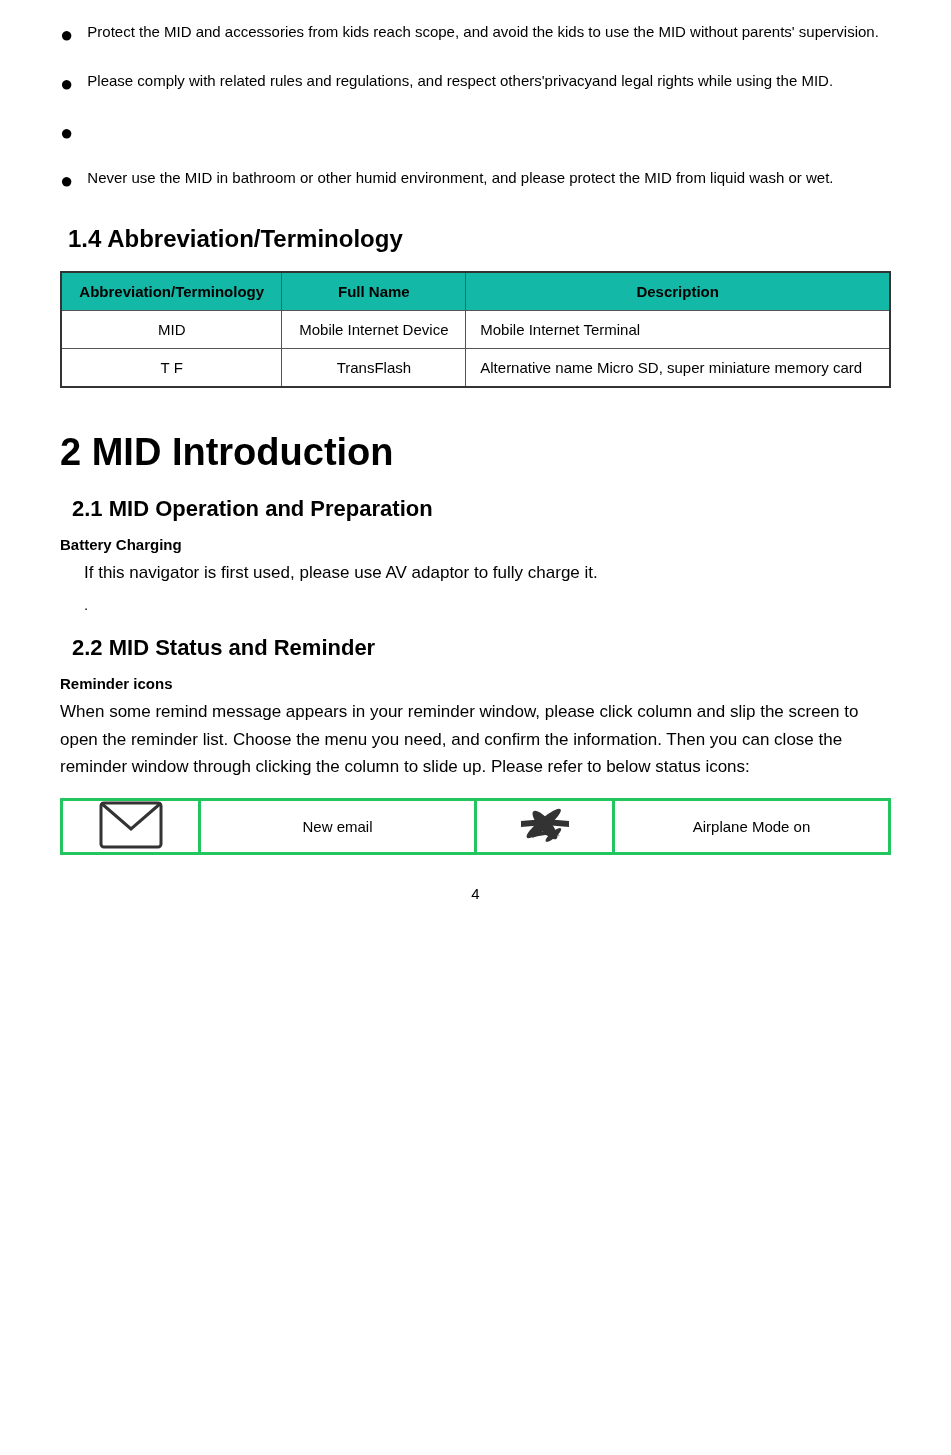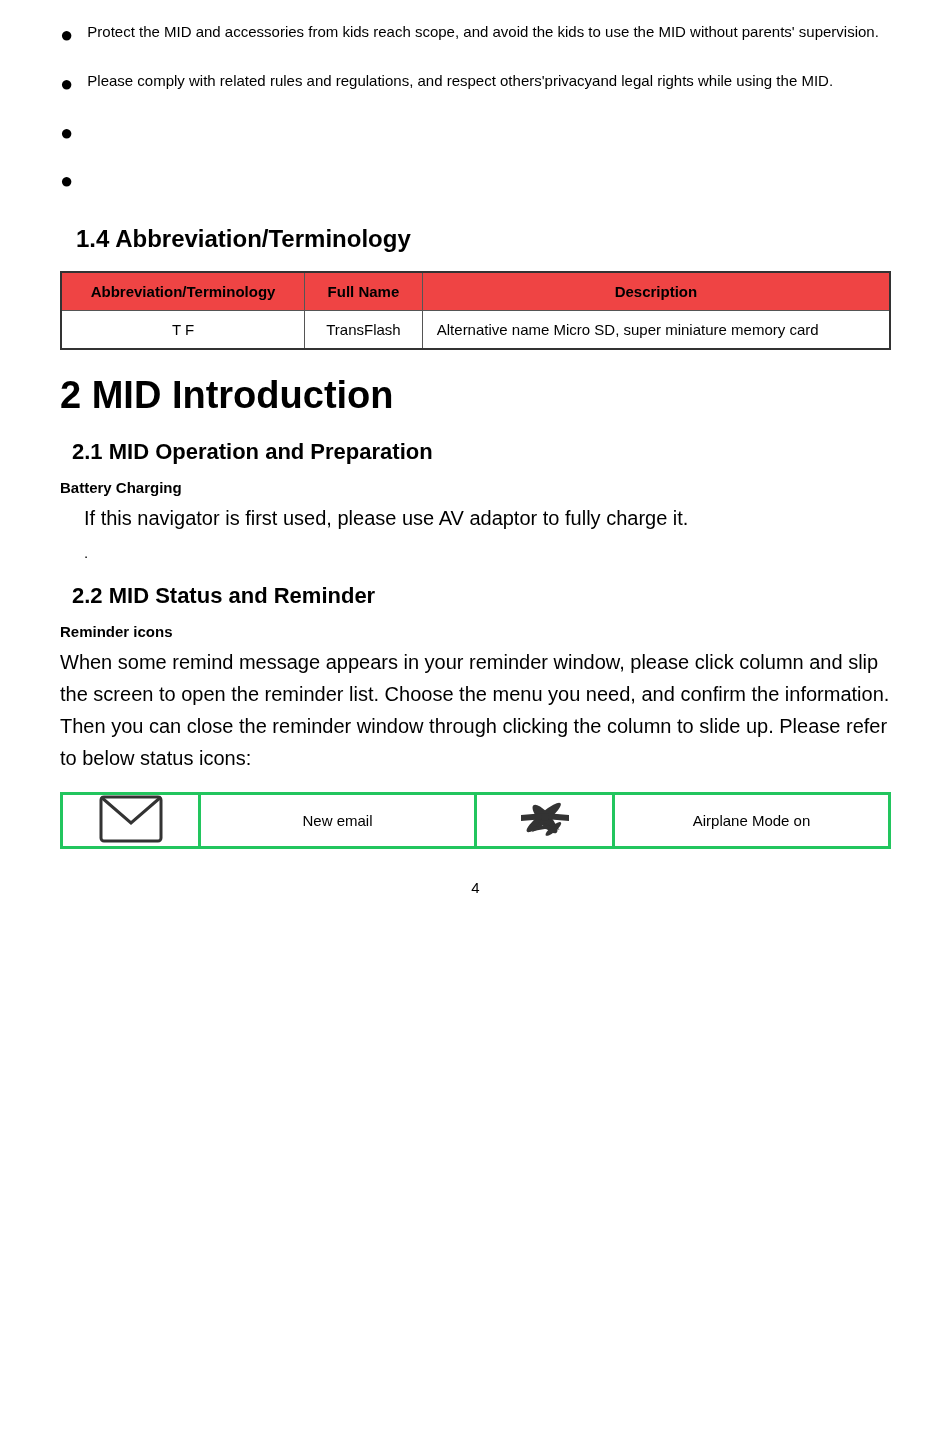--- a/index.html
+++ b/index.html
@@ -24,64 +24,64 @@
       flex-shrink: 0;
     }
     .bullet-text {
       line-height: 1.6;
       font-size: 15px;
     }
 
     h2.section-heading {
       font-size: 24px;
       font-weight: bold;
-      margin: 28px 0 18px 16px;
+      margin: 28px 0 18px 8px;
     }
 
     .abbr-table {
       border-collapse: collapse;
       width: 100%;
       margin: 16px 0 24px 0;
       border: 2px solid #333;
     }
     .abbr-table th, .abbr-table td {
       border: 1px solid #555;
       padding: 10px 14px;
       text-align: center;
       vertical-align: middle;
       font-size: 15px;
     }
     .abbr-table thead tr {
-      background: #ef4444;
+      background: #14b8a6;
     }
     .abbr-table th {
       font-weight: bold;
     }
     .abbr-table td.desc {
       text-align: left;
     }
 
     h1.big-heading {
       font-size: 38px;
       font-weight: bold;
-      margin: 24px 0 18px 0;
+      margin: 43px 0 18px 0;
       font-family: Arial, sans-serif;
     }
     h2.sub-heading {
       font-size: 22px;
       font-weight: bold;
       margin: 22px 0 12px 12px;
     }
     .bold-label {
       font-weight: bold;
       font-size: 15px;
       margin: 14px 0 6px 0;
     }
     .body-text {
-      font-size: 20px;
+      font-size: 17px;
       line-height: 1.6;
       margin-bottom: 10px;
     }
     .indent {
       padding-left: 24px;
     }
 
     .dot-line {
       font-size: 15px;
       margin: 10px 0;
@@ -127,33 +127,39 @@
   <span class="bullet-dot">●</span>
   <span class="bullet-text">Please comply with related rules and regulations, and respect others'privacyand legal rights while using the MID.</span>
 </div>
 
 <div class="bullet-section">
   <span class="bullet-dot">●</span>
 </div>
 
 <div class="bullet-section">
   <span class="bullet-dot">●</span>
+  <span class="bullet-text">Never use the MID in bathroom or other humid environment, and please protect the MID from liquid wash or wet.</span>
 </div>
 
 <h2 class="section-heading">1.4 Abbreviation/Terminology</h2>
 
 <table class="abbr-table">
   <thead>
     <tr>
       <th>Abbreviation/Terminology</th>
       <th>Full Name</th>
       <th>Description</th>
     </tr>
   </thead>
   <tbody>
+    <tr>
+      <td>MID</td>
+      <td>Mobile Internet Device</td>
+      <td class="desc">Mobile Internet Terminal</td>
+    </tr>
     <tr>
       <td>T F</td>
       <td>TransFlash</td>
       <td class="desc">Alternative name Micro SD, super miniature memory card</td>
     </tr>
   </tbody>
 </table>
 
 <h1 class="big-heading">2 MID Introduction</h1>
 

